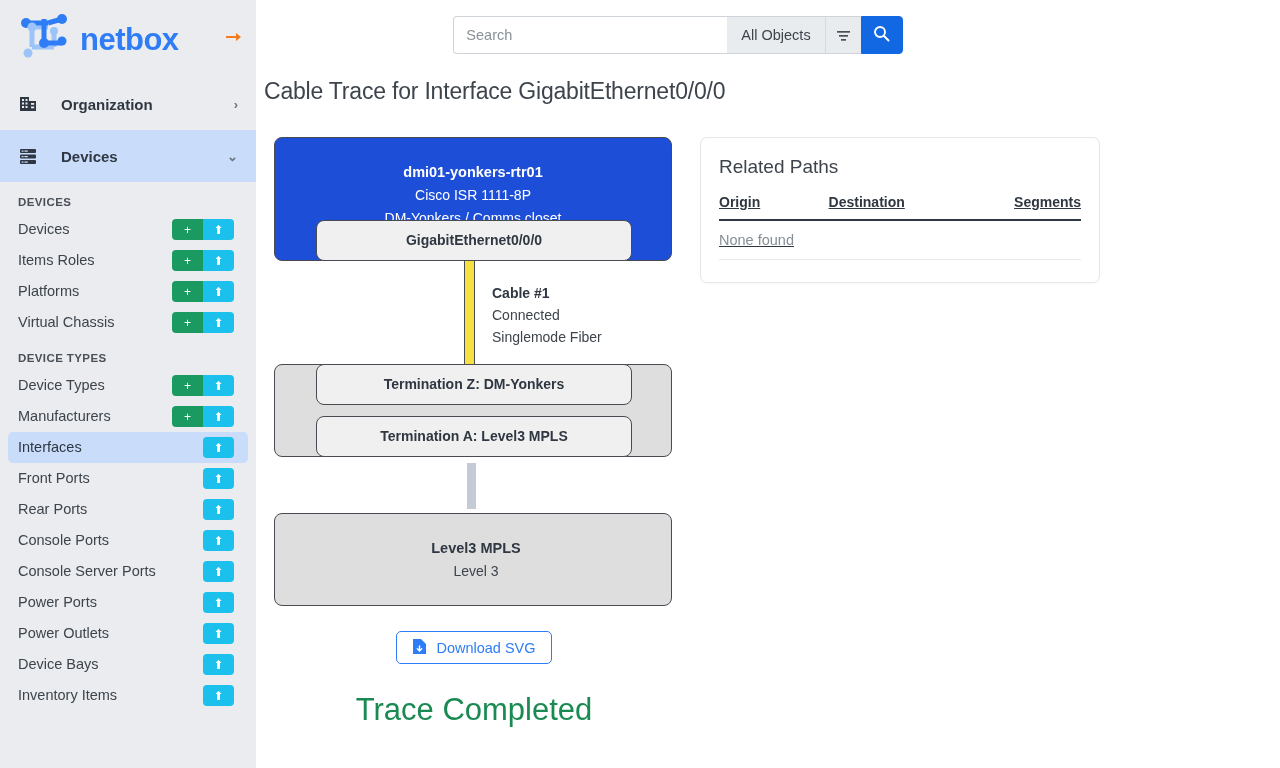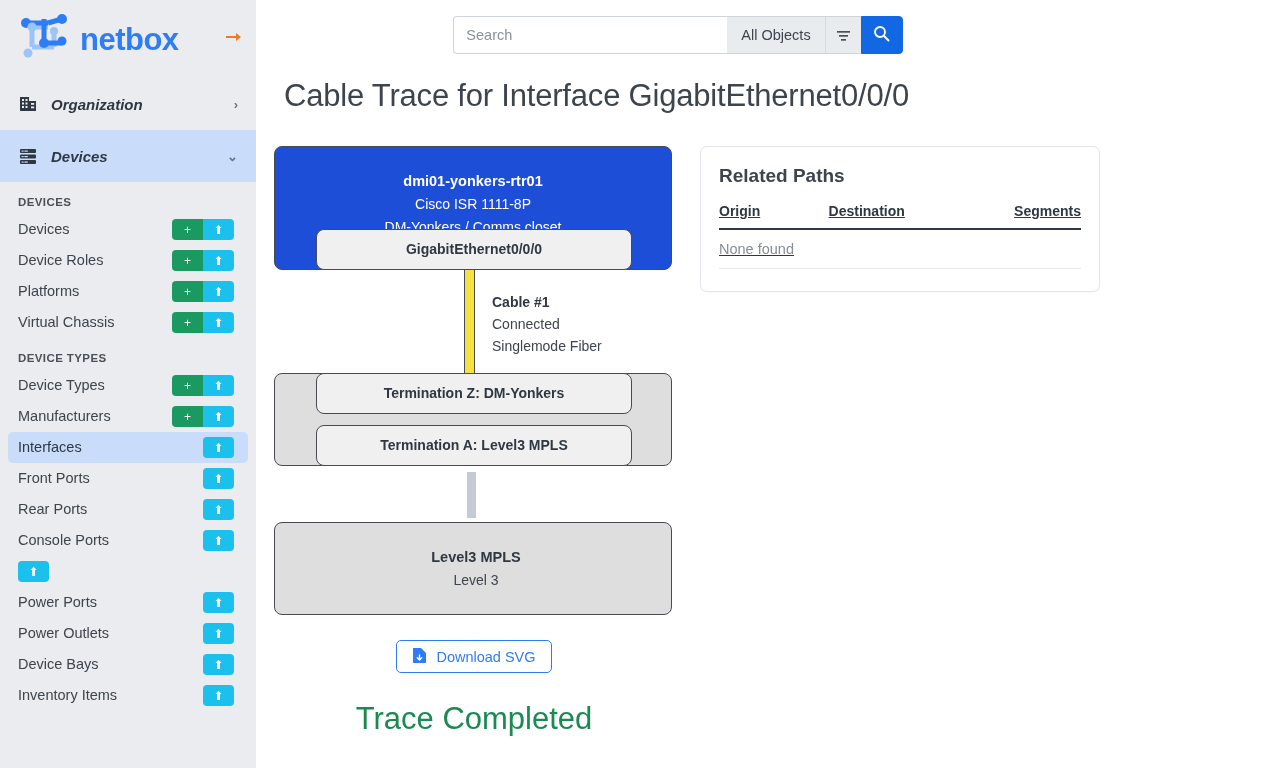--- a/index.html
+++ b/index.html
@@ -32,21 +32,21 @@
   .pin-icon { margin-left: auto; color: #f07c1f; font-size: 16px; line-height: 1; }
 
   .nav-group {
     display: flex; align-items: center;
     height: 52px; padding: 0 18px;
     font-size: 15px; font-weight: 700; color: #2f3742;
     cursor: pointer;
   }
   .nav-group.active { background: #c9ddfb; }
   .nav-group .ng-icon { width: 28px; display: flex; align-items: center; color: #2f3742; }
-  .nav-group .ng-label { margin-left: 5px; font-style: italic; }
+  .nav-group .ng-label { margin-left: 15px; }
   .nav-group .ng-chev { margin-left: auto; color: #6b7580; font-size: 13px; }
 
   .sect-head {
     font-size: 11.5px; font-weight: 700; letter-spacing: 0.4px;
     color: #4a5058; padding: 14px 18px 6px 18px; text-transform: uppercase;
   }
   .nav-row {
     display: flex; align-items: center;
     height: 31px; margin: 0 8px 0 0;
     padding-left: 18px; position: relative;
@@ -103,22 +103,22 @@
   }
   .user-btn {
     display: flex; align-items: center; gap: 7px;
     height: 38px; padding: 0 15px;
     border: 1px solid #5b6570; border-radius: 19px;
     font-size: 14.5px; color: #3d444c; cursor: pointer; background: #fff;
   }
   .user-caret { font-size: 10px; color: #5b6570; }
 
   .page-title {
-    font-size: 31px; font-weight: 400; color: #3d444c;
-    padding: 8px 0 0 28px; letter-spacing: -0.2px;
+    font-size: 23px; font-weight: 400; color: #3d444c;
+    padding: 8px 0 0 8px; letter-spacing: -0.2px;
   }
 
   .content { display: flex; padding: 32px 20px 0 18px; gap: 26px; }
   .trace-col { width: 400px; min-width: 400px; position: relative; }
 
   
   .node {
     width: 398px; border: 1px solid #4a4a52; border-radius: 8px;
     text-align: center; position: relative;
   }
@@ -173,21 +173,21 @@
     font-weight: 400; margin-top: 28px;
   }
 
   
   .side-col { flex: 1; }
   .card {
     border: 1px solid #e3e6ea; border-radius: 7px;
     background: #ffffff; padding: 18px 18px 22px 18px;
     box-shadow: 0 1px 2px rgba(0,0,0,0.03);
   }
-  .card-title { font-size: 19px; color: #3d444c; font-weight: 700; margin-bottom: 16px; }
+  .card-title { font-size: 19px; color: #3d444c; font-weight: 400; margin-bottom: 16px; }
   table.rel { width: 100%; border-collapse: collapse; text-decoration: underline; }
   table.rel th {
     text-align: left; font-size: 14px; font-weight: 700; color: #2f3742;
     padding: 0 0 9px 0; border-bottom: 2px solid #2f3742;
   }
   table.rel td {
     font-size: 14.5px; color: #868e96; padding: 11px 0 11px 0;
     border-bottom: 1px solid #e7eaec;
   }
   th.c-origin { width: 128px; }
@@ -278,21 +278,21 @@
           <div class="btn-grp">
             <div class="mini-btn mini-add">
               <span>+</span>
             </div>
             <div class="mini-btn mini-imp">
               <span>⬆</span>
             </div>
           </div>
         </div>
         <div class="nav-row">
-          <span class="nr-label">Device Roles</span>
+          <span class="nr-label">Items Roles</span>
           <div class="btn-grp">
             <div class="mini-btn mini-add">
               <span>+</span>
             </div>
             <div class="mini-btn mini-imp">
               <span>⬆</span>
             </div>
           </div>
         </div>
         <div class="nav-row">
@@ -366,20 +366,21 @@
         </div>
         <div class="nav-row">
           <span class="nr-label">Console Ports</span>
           <div class="btn-grp">
             <div class="mini-btn mini-imp solo">
               <span>⬆</span>
             </div>
           </div>
         </div>
         <div class="nav-row">
+          <span class="nr-label">Console Server Ports</span>
           <div class="btn-grp">
             <div class="mini-btn mini-imp solo">
               <span>⬆</span>
             </div>
           </div>
         </div>
         <div class="nav-row">
           <span class="nr-label">Power Ports</span>
           <div class="btn-grp">
             <div class="mini-btn mini-imp solo">

